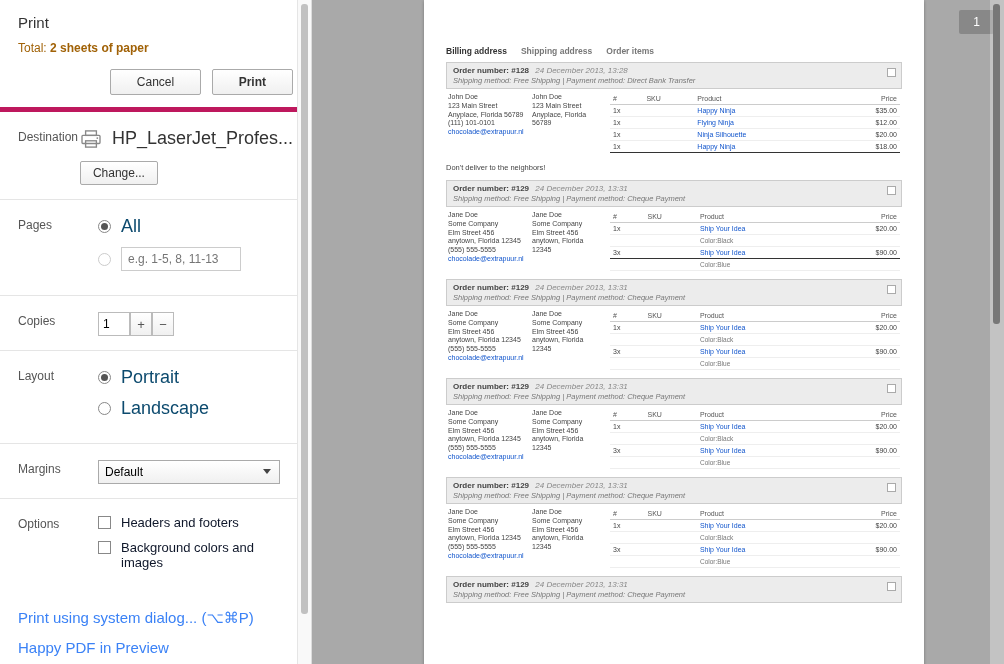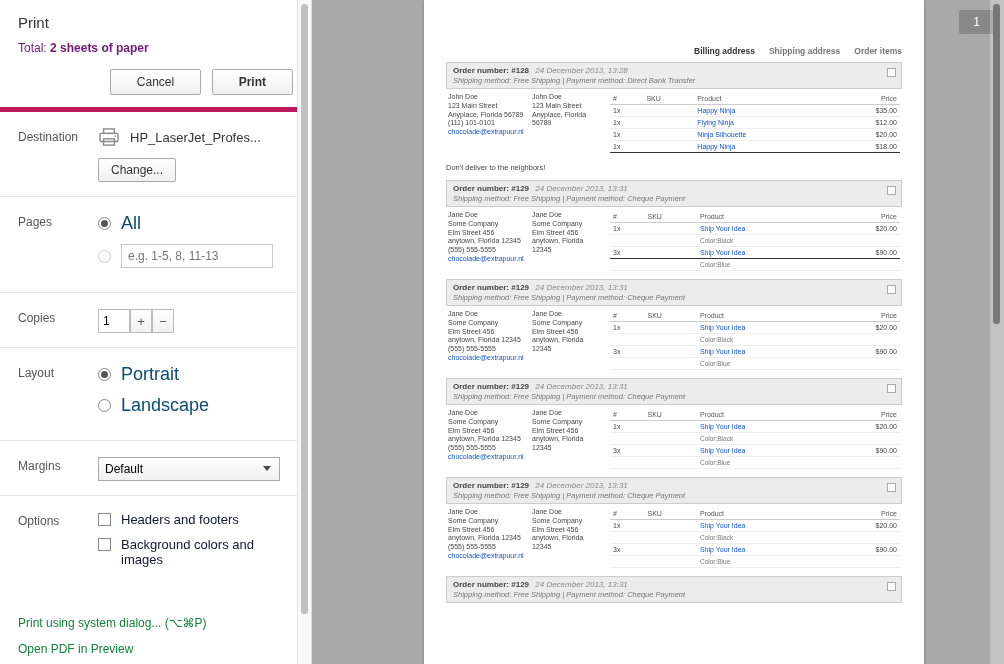--- a/index.html
+++ b/index.html
@@ -4,67 +4,67 @@
 <style>
 * { box-sizing: border-box; margin: 0; padding: 0; }
 body { font-family: Arial, Helvetica, sans-serif; background: #fff; width: 1004px; height: 664px; overflow: hidden; position: relative; }
 
 .sidebar { position: absolute; left: 0; top: 0; width: 312px; height: 664px; background: #fff; border-right: 1px solid #ddd; }
 .sidebar-scroller { position: absolute; right: 0; top: 0; width: 14px; height: 100%; background: #f9f9f9; border-left: 1px solid #e5e5e5; }
 .sidebar-scroller .thumb { position: absolute; left: 3px; top: 4px; width: 7px; height: 610px; background: #c1c1c1; border-radius: 3px; }
 
 .header { padding: 14px 18px 12px 18px; border-bottom: 5px solid #be185d; }
 .print-title { font-size: 15px; color: #333; font-weight: 400; }
-.total-line { margin-top: 10px; font-size: 12px; color: #701a75; }
+.total-line { margin-top: 10px; font-size: 12px; color: #a16207; }
 .total-line b { font-weight: 700; }
 .button-row { margin-top: 14px; text-align: right; }
 .btn { display: inline-block; padding: 5px 26px; font-size: 12px; border: 1px solid #aaa; background: linear-gradient(#fff,#f0f0f0); border-radius: 2px; color: #333; cursor: pointer; margin-left: 6px; }
 .btn-primary { font-weight: 700; }
 
 .section { display: flex; padding: 16px 18px 14px 18px; border-bottom: 1px solid #e5e5e5; }
 .section-label { width: 80px; font-size: 12px; color: #555; padding-top: 2px; }
 .section-body { flex: 1; }
 
 .dest-row { display: flex; align-items: center; }
 .printer-icon { width: 22px; height: 18px; margin-right: 10px; position: relative; }
 .printer-icon svg { width: 100%; height: 100%; }
-.dest-text { font-size: 13px; color: #333; }
+.dest-text { font-size: 18px; color: #333; }
 .change-btn { display: inline-block; margin-top: 12px; padding: 4px 12px; font-size: 12px; border: 1px solid #aaa; background: linear-gradient(#fff,#f0f0f0); border-radius: 2px; color: #333; cursor: pointer; }
 
 .radio-row { display: flex; align-items: center; margin-bottom: 10px; }
 .radio { width: 13px; height: 13px; border: 1px solid #888; border-radius: 50%; margin-right: 10px; position: relative; background: #fff; }
 .radio.checked::after { content:''; position:absolute; left:2px; top:2px; width:7px; height:7px; background:#555; border-radius:50%; }
 .radio.disabled { border-color: #ccc; }
 .radio-label { font-size: 18px; color: #0c4a6e; }
-.pages-input { width: 152px; padding: 4px 6px; font-size: 12px; border: 1px solid #ccc; color: #999; }
+.pages-input { width: 120px; padding: 4px 6px; font-size: 12px; border: 1px solid #ccc; color: #999; }
 
 .stepper { display: flex; }
 .stepper input { width: 32px; padding: 4px; font-size: 12px; border: 1px solid #bbb; text-align: left; }
 .stepper button { width: 22px; border: 1px solid #bbb; background: linear-gradient(#fff,#f0f0f0); font-size: 13px; color: #555; cursor: pointer; }
 
 .select { width: 182px; padding: 4px 6px; font-size: 12px; border: 1px solid #aaa; background: linear-gradient(#fff,#f0f0f0); position: relative; cursor: pointer; }
 .select .caret { position: absolute; right: 8px; top: 50%; transform: translateY(-3px); width: 0; height: 0; border-left: 4px solid transparent; border-right: 4px solid transparent; border-top: 5px solid #444; }
 
 .checkbox-row { display: flex; align-items: flex-start; margin-bottom: 10px; }
 .checkbox { width: 13px; height: 13px; border: 1px solid #888; background: #fff; margin-right: 10px; margin-top: 1px; flex-shrink: 0; }
 .checkbox-label { font-size: 13px; color: #0f172a; }
 
 .bottom-links { position: absolute; bottom: 0; left: 0; padding: 6px 18px 8px 18px; }
-.link { display: block; font-size: 12px; color: #15803d; margin-top: 12px; cursor: pointer; }
+.link { display: block; font-size: 15px; color: #3b82f6; margin-top: 12px; cursor: pointer; }
 
 .preview-area { position: absolute; left: 312px; top: 0; right: 0; height: 664px; background: #a9a9a9; }
 .page-indicator { position: absolute; right: 10px; top: 10px; background: #888; color: #fff; font-size: 12px; padding: 5px 14px; border-radius: 2px; }
 .page-indicator::after { content:''; position:absolute; right:-6px; top:50%; transform:translateY(-50%); width:0; height:0; border-top:5px solid transparent; border-bottom:5px solid transparent; border-left:6px solid #888; }
 
 .preview-scroll { position: absolute; right: 0; top: 0; width: 14px; height: 100%; background: rgba(255,255,255,.3); }
 .preview-scroll .thumb { position: absolute; left: 3px; top: 4px; width: 7px; height: 320px; background: #777; border-radius: 3px; }
 
 .sheet { position: absolute; left: 112px; top: 0; width: 500px; height: 700px; background: #fff; box-shadow: 0 1px 3px rgba(0,0,0,.3); padding: 46px 22px 22px 22px; font-size: 8px; color: #444; }
 
-.tabs { display: flex; gap: 14px; margin-bottom: 6px; justify-content: flex-end; }
+.tabs { display: flex; gap: 14px; margin-bottom: 6px; }
 .tab { font-size: 8.5px; color: #777; font-weight: 700; }
 .tab.active { color: #333; }
 
 .order-block { margin-bottom: 6px; }
 .order-head { background: #ececec; border: 1px solid #ccc; padding: 3px 6px; position: relative; }
 .order-num { font-size: 8px; color: #444; font-weight: 700; }
 .order-date { font-size: 8px; color: #888; font-style: italic; margin-left: 4px; }
 .order-sub { font-size: 7.5px; color: #777; font-style: italic; margin-top: 1px; }
 .order-check { position: absolute; right: 5px; top: 5px; width: 9px; height: 9px; border: 1px solid #aaa; background: #fff; }
 
@@ -175,21 +175,21 @@
       </div>
       <div class="checkbox-row">
         <span class="checkbox"></span>
         <span class="checkbox-label">Background colors and images</span>
       </div>
     </div>
   </div>
 
   <div class="bottom-links">
     <span class="link">Print using system dialog... (⌥⌘P)</span>
-    <span class="link">Open PDF in Preview</span>
+    <span class="link">Happy PDF in Preview</span>
   </div>
 
   <div class="sidebar-scroller">
       <div class="thumb"></div>
     </div>
 </div>
 
 <div class="preview-area">
   <div class="page-indicator">1</div>
 

